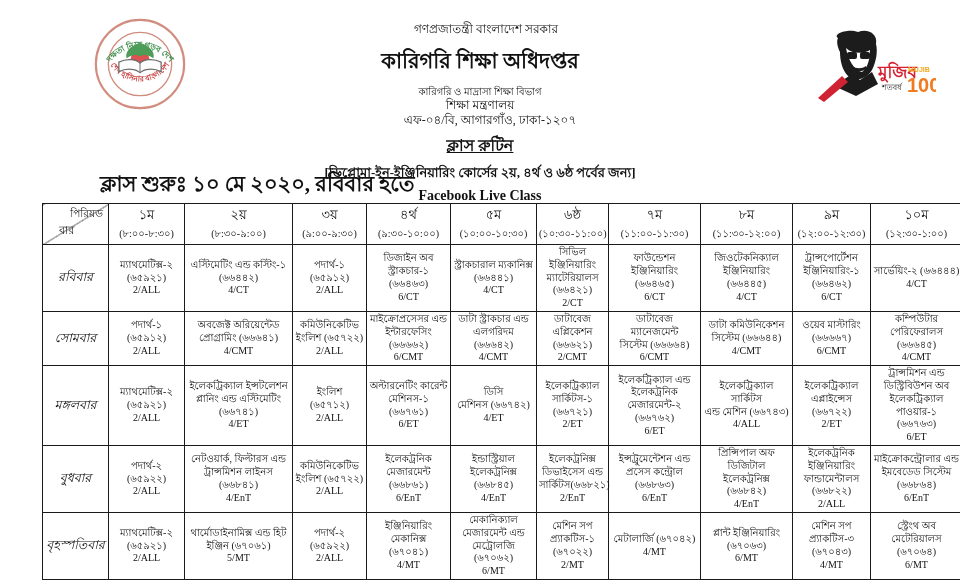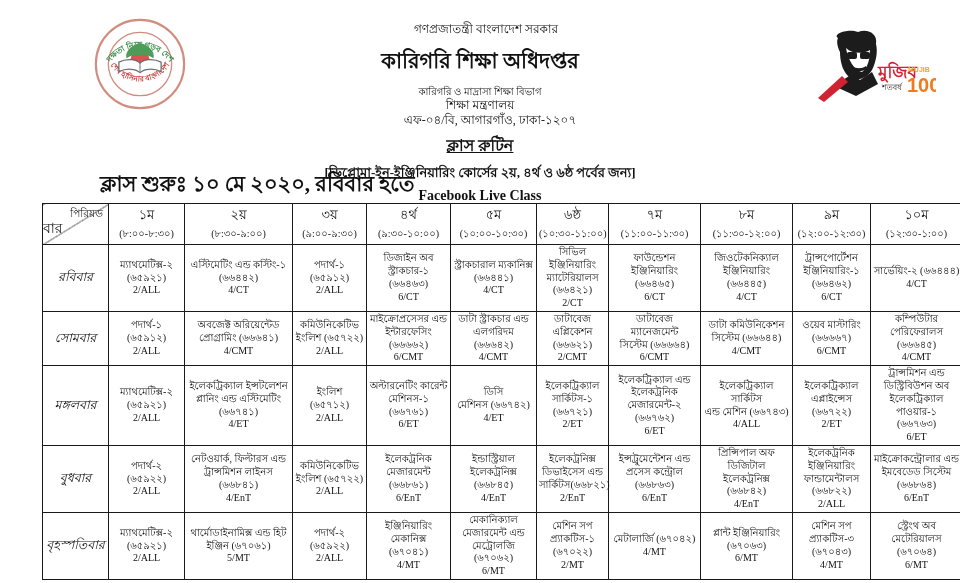--- a/index.html
+++ b/index.html
@@ -29,21 +29,21 @@
   
   table.routine { border-collapse:collapse; table-layout:fixed; width:908px; margin:4px 0 0 42px; }
   .routine th, .routine td { border:1px solid #1a1a1a; text-align:center; vertical-align:middle; padding:1px 2px; font-weight:normal; }
   .pname { font-size:13px; }
   .ptime { font-size:10px; }
   .day { font-size:12.5px;font-style:italic; }
   .cc { font-size:10px; line-height:1.28; white-space:pre-line; }
   .corner { position:relative; padding:0; background:
       linear-gradient(to bottom right, rgba(0,0,0,0) 49.3%, #1a1a1a 49.8%, #1a1a1a 50.2%, rgba(0,0,0,0) 50.7%); }
   .corner .c-top { position:absolute; top:2px; right:5px; font-size:10.5px; }
-  .corner .c-bot { position:absolute; bottom:3px; left:0; font-size:14px; }
+  .corner .c-bot { position:absolute; bottom:3px; left:16px; font-size:11px; }
 
   
   .footer { position:relative; height:104px; margin-top:5px; }
   .legend { position:absolute; left:46px; top:2px; font-size:11.5px; line-height:1.4; }
   .sign-block { position:absolute; left:752px; top:0; width:200px; text-align:center; }
   .sign-svg { display:block; margin:0 auto; width:150px; height:34px; }
 </style>
 </head>
 <body>
 

